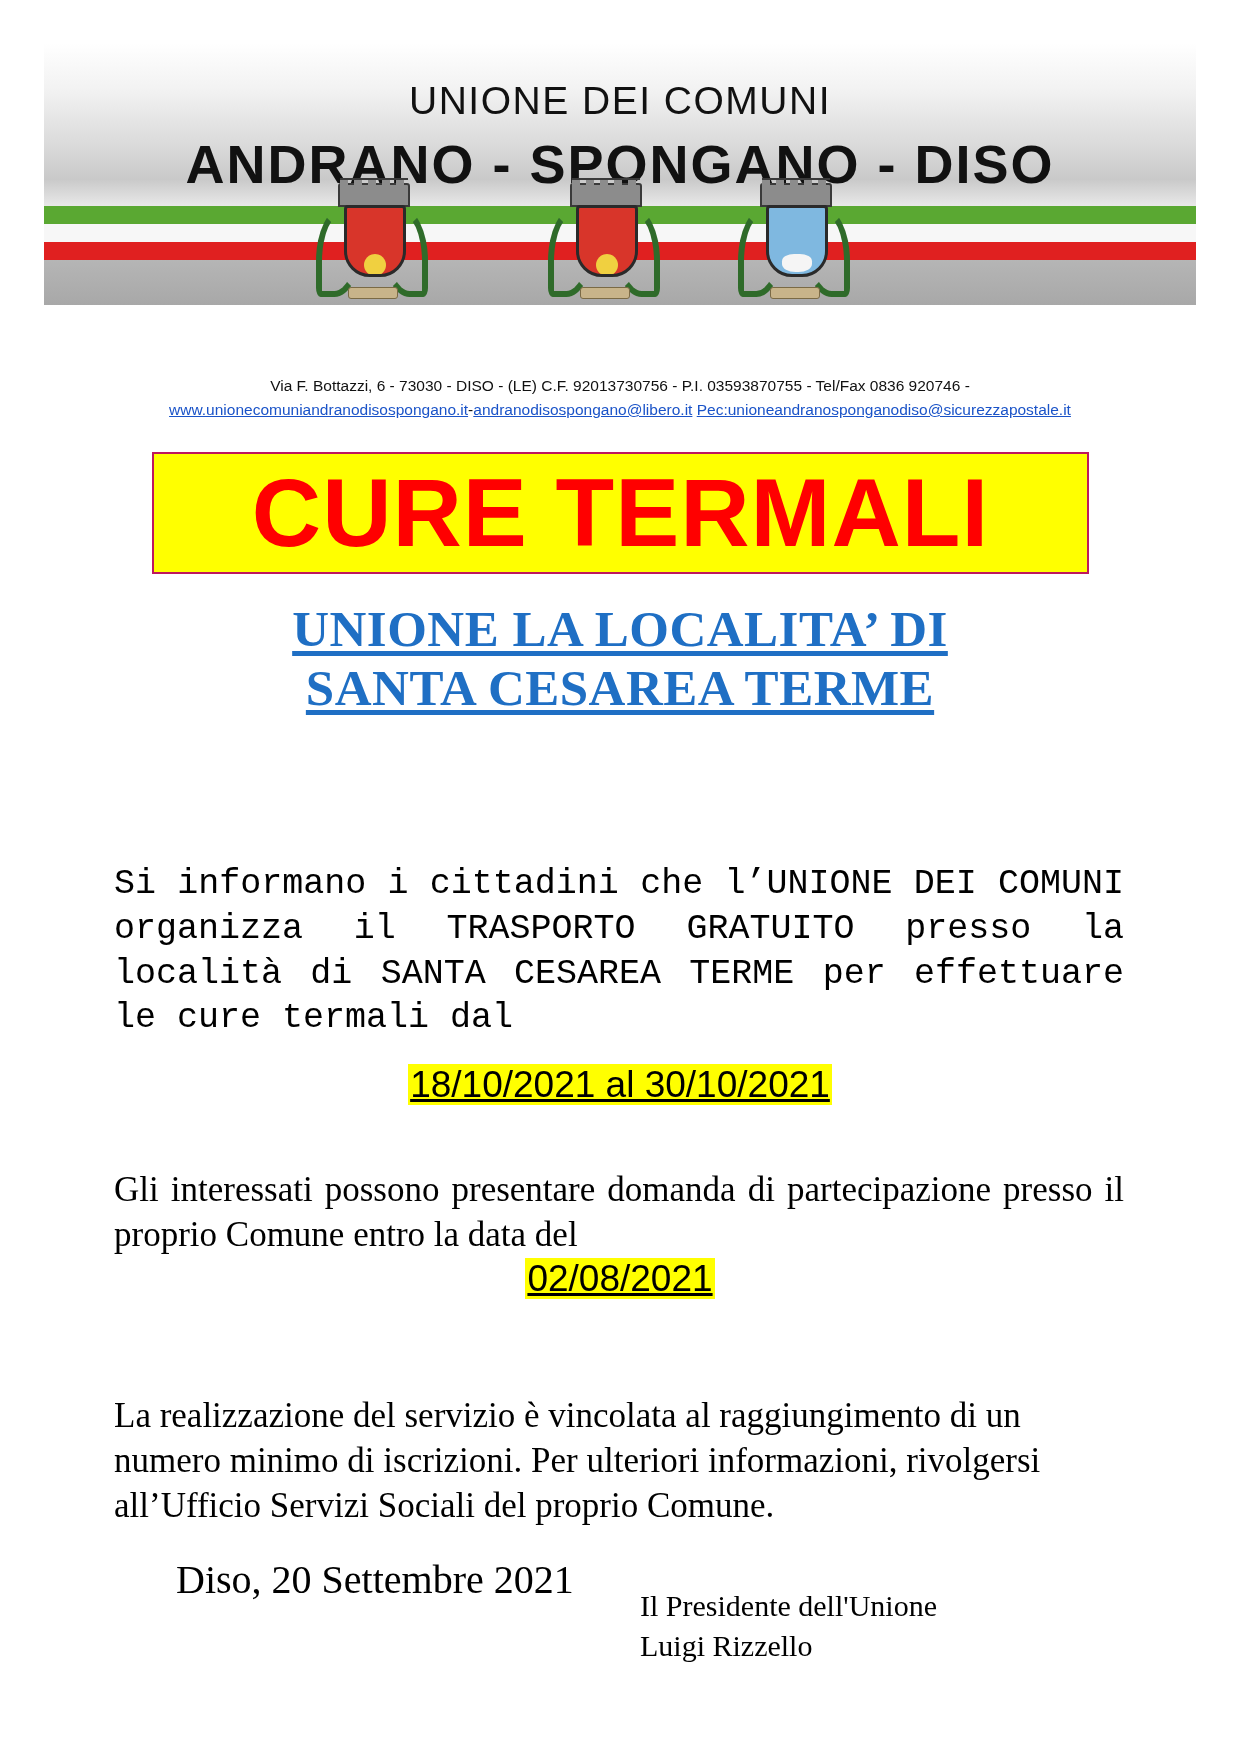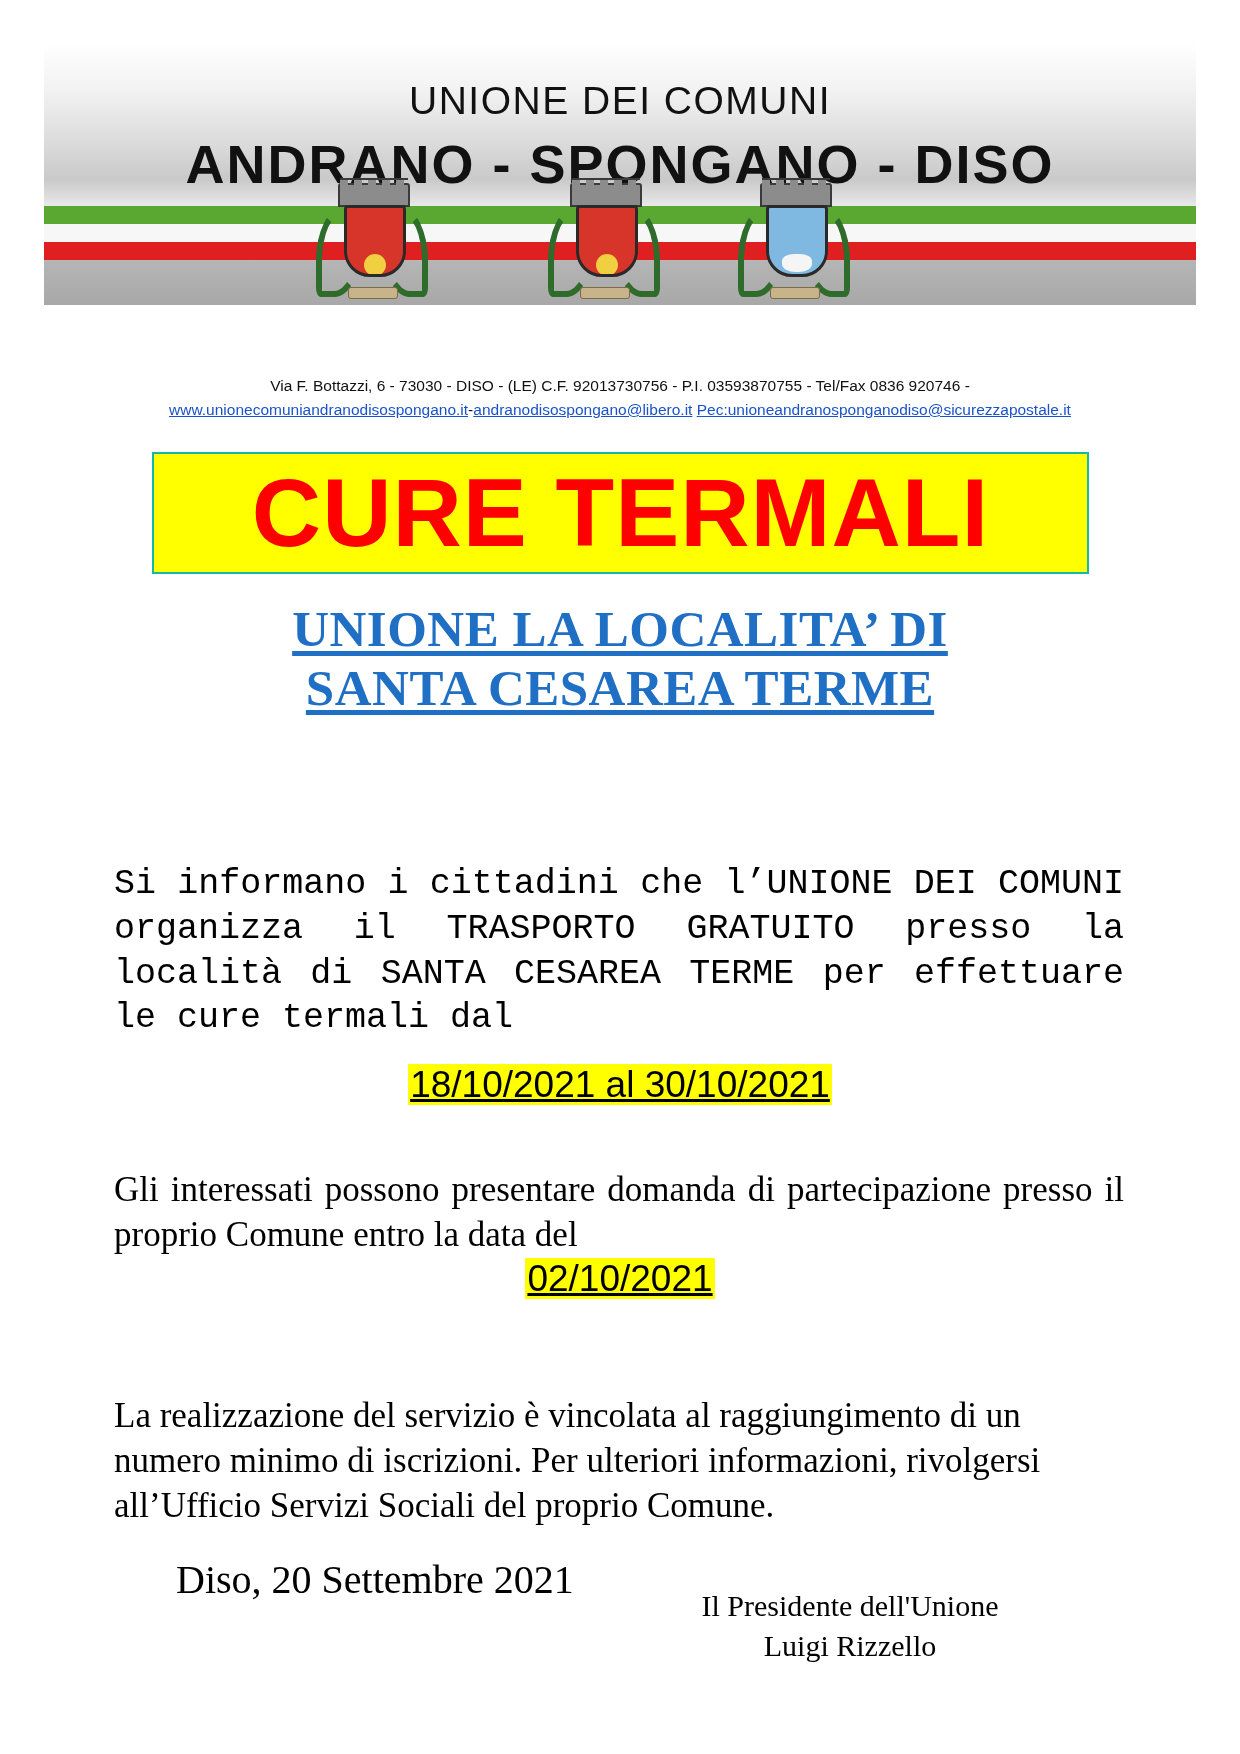--- a/index.html
+++ b/index.html
@@ -160,21 +160,21 @@
   }
 
   
   .title-box {
     position: absolute;
     left: 152px;
     top: 452px;
     width: 937px;
     height: 122px;
     background: #ffff00;
-    border: 2px solid #14b8a6;
+    border: 2px solid #be185d;
     box-sizing: border-box;
     display: flex;
     align-items: center;
     justify-content: center;
   }
   .title-box .t {
     font-family: "Liberation Sans", sans-serif;
     font-weight: bold;
     font-size: 96px;
     color: #ff0000;
@@ -239,21 +239,21 @@
     top: 1508px;
     font-family: "Liberation Serif", serif;
     font-size: 40px;
     margin-top: 48px;
   }
   .signature-block {
     position: absolute;
     left: 640px;
     top: 1586px;
     width: 420px;
-    text-align: center;
+    text-align: left;
     font-family: "Liberation Serif", serif;
     font-size: 30px;
     line-height: 1.33;
   }
 </style>
 </head>
 <body>
 
 <div class="header-banner">
   <div class="header-title-1">UNIONE DEI COMUNI</div>
@@ -313,21 +313,21 @@
 
 <div class="para" id="para1">Si informano i cittadini che l’UNIONE DEI COMUNI organizza il TRASPORTO GRATUITO presso la località di SANTA CESAREA TERME per effettuare le cure termali dal</div>
 
 <div class="highlight-date" id="date1">
   <span class="hl">18/10/2021 al 30/10/2021</span>
 </div>
 
 <div class="para" id="para2">Gli interessati possono presentare domanda di partecipazione presso il proprio Comune entro la data del</div>
 
 <div class="highlight-date" id="date2">
-  <span class="hl">02/10/2021</span>
+  <span class="hl">02/08/2021</span>
 </div>
 
 <div class="para" id="para3">La realizzazione del servizio è vincolata al raggiungimento di un numero minimo di iscrizioni. Per ulteriori informazioni, rivolgersi all’Ufficio Servizi Sociali del proprio Comune.</div>
 
 <div class="signature-date">Diso, 20 Settembre 2021</div>
 <div class="signature-block">
   <div>Il Presidente dell'Unione</div>
   <div>Luigi Rizzello</div>
 </div>
 

